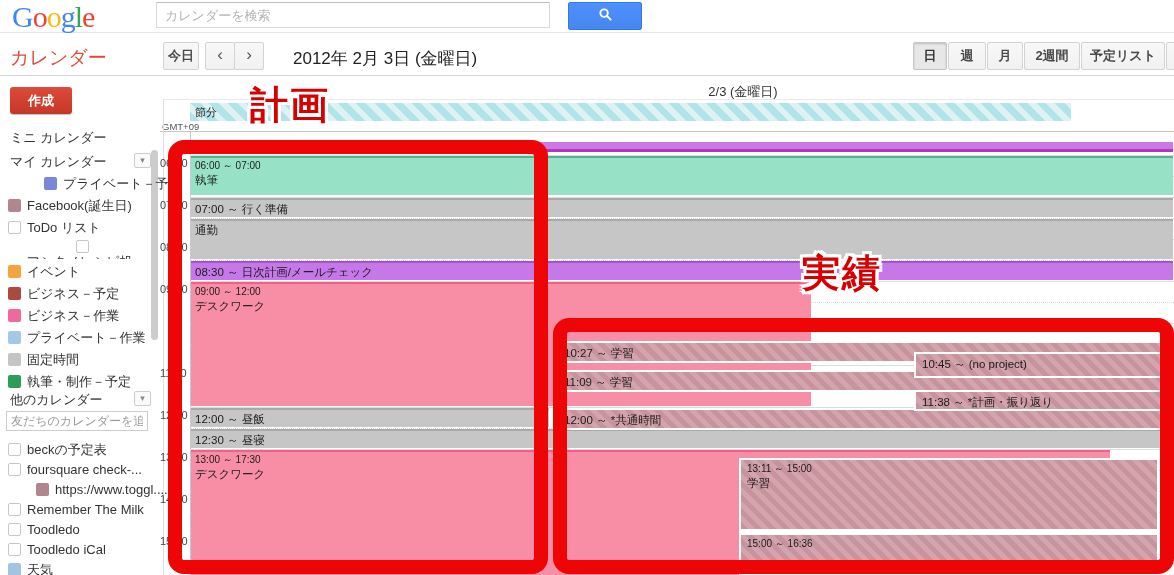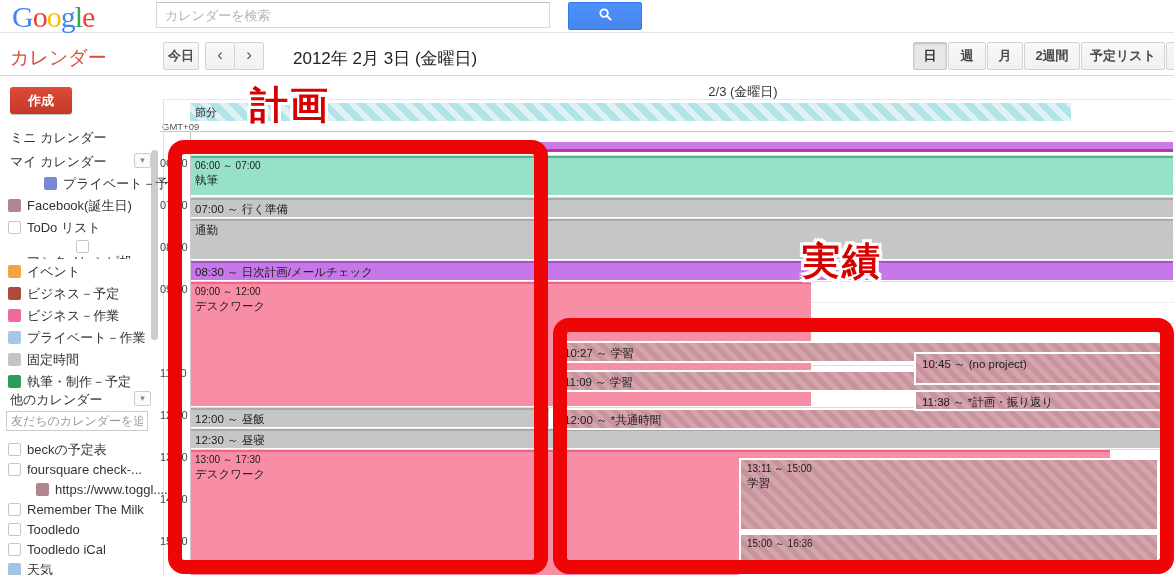--- a/index.html
+++ b/index.html
@@ -181,34 +181,34 @@
       <div class="ev ev-stripe" style="left: 396px; top: 332px; width: 618px; height: 22px;">
         <div class="l">12:00 ～ *共通時間</div>
       </div>
       <div class="ev ev-stripe" style="left: 579px; top: 382px; width: 420px; height: 73px;">
         <div class="t">13:11 ～ 15:00</div>
         <div class="l">学習</div>
       </div>
       <div class="ev ev-stripe" style="left: 579px; top: 457px; width: 420px; height: 42px;">
         <div class="t">15:00 ～ 16:36</div>
       </div>
-      <div class="ev ev-stripe" style="left: 754px; top: 276px; width: 260px; height: 33px;">
+      <div class="ev ev-stripe" style="left: 754px; top: 276px; width: 260px; height: 26px;">
         <div class="l">10:45 ～ (no project)</div>
       </div>
       <div class="ev ev-stripe" style="left: 754px; top: 314px; width: 260px; height: 21px;">
         <div class="l">11:38 ～ *計画・振り返り</div>
       </div>
     </div>
 </div>
 
 <div id="annotations">
     <div class="anno-box" style="left: 168px; top: 140px; width: 380px; height: 434px; border-color: rgb(238, 5, 5);"></div>
     <div class="anno-label" style="left: 250px; top: 80px;">計画</div>
     <div class="anno-box" style="left: 553px; top: 318px; width: 621px; height: 256px; border-color: rgb(238, 5, 5);"></div>
-    <div class="anno-label" style="left: 802px; top: 236px;">実績</div>
+    <div class="anno-label" style="left: 802px; top: 248px;">実績</div>
   </div>
 
 <div class="btn active" style="left: 913px; top: 42px; width: 34px;">日</div>
 <div class="btn" style="left: 948px; top: 42px; width: 38px;">週</div>
 <div class="btn" style="left: 987px; top: 42px; width: 36px;">月</div>
 <div class="btn" style="left: 1024px; top: 42px; width: 56px;">2週間</div>
 <div class="btn" style="left: 1081px; top: 42px; width: 84px;">予定リスト</div>
 <div class="cal-row" style="top: 174px; padding-left: 36px;">
     <span class="swatch" style="background: rgb(122, 134, 214);"></span>
     <span class="cal-label">プライベート－予定</span>

